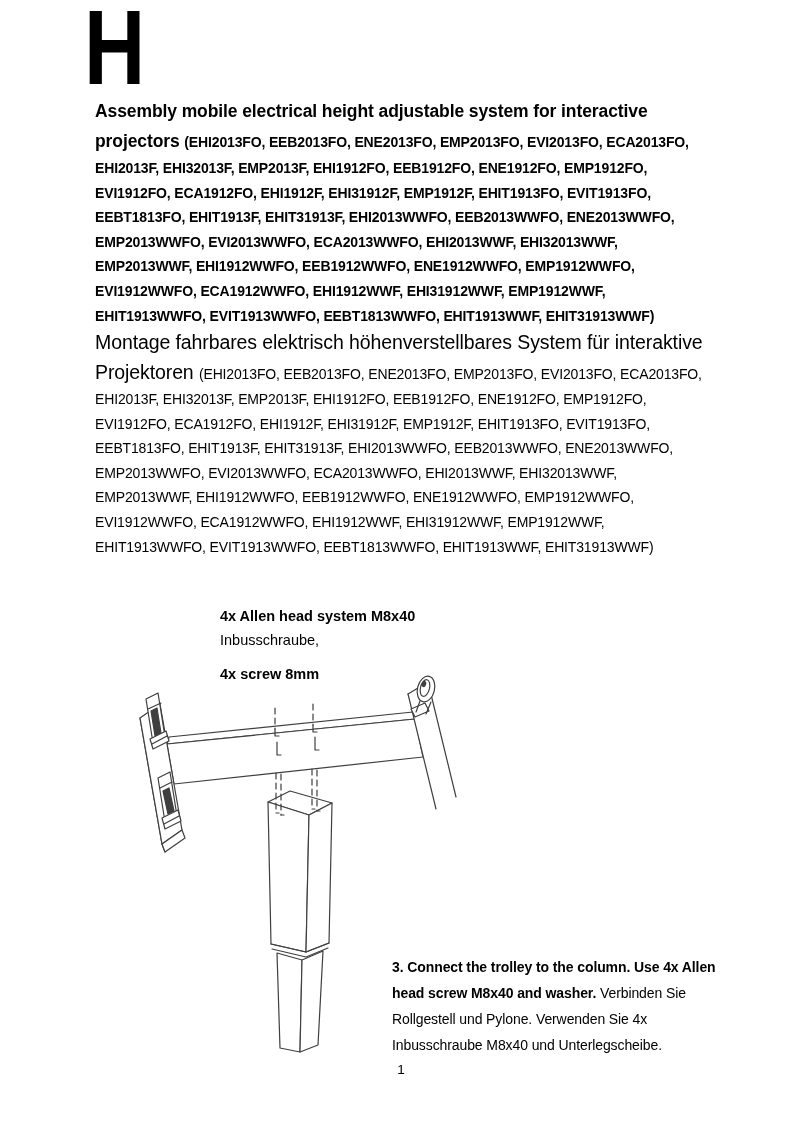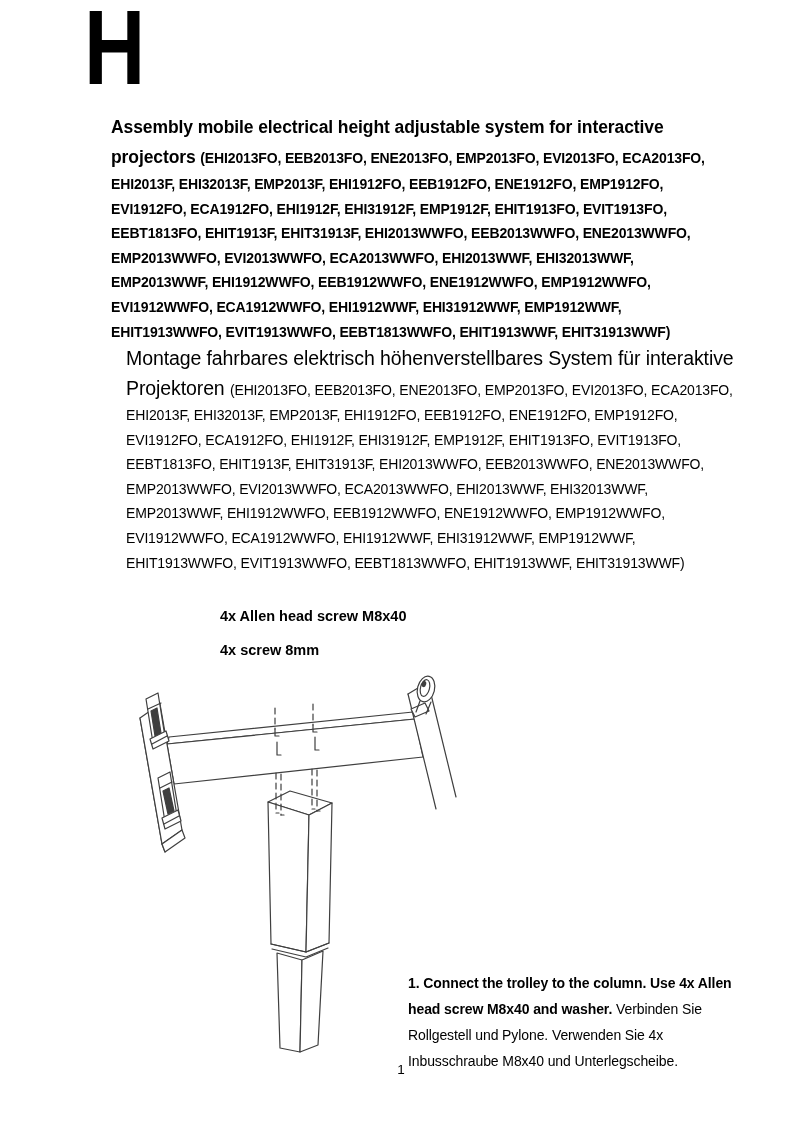--- a/index.html
+++ b/index.html
@@ -17,53 +17,54 @@
     transform: scaleX(0.80); transform-origin: left top;
     letter-spacing: -2px;
   }
   .en-block {
     position: absolute; left: 95px; top: 96px; width: 620px;
     line-height: 23.6px; letter-spacing: -0.1px;
   }
   .en-title { font-size: 17.5px; font-weight: 700; line-height: 30px; }
   .en-models { font-size: 14px; font-weight: 700; letter-spacing: -0.15px; }
   .de-block {
-    position: absolute; left: 110px; top: 327px; width: 622px;
+    position: absolute; left: 95px; top: 327px; width: 622px;
     line-height: 23.6px; letter-spacing: -0.1px;
   }
   .de-title { font-size: 19.5px; font-weight: 400; line-height: 30px; }
   .de-models { font-size: 14px; font-weight: 400; letter-spacing: -0.15px; }
   .parts-block { position: absolute; left: 220px; top: 604px; width: 300px; }
   .part-group { margin: 0 0 10px 0; }
   .part-line { font-size: 14.5px; line-height: 24px; }
   .part-line.bold { font-weight: 700; }
   .diagram-wrap { position: absolute; left: 90px; top: 645px; width: 400px; height: 415px; }
   .step-block {
     position: absolute; left: 392px; top: 954px; width: 330px;
     font-size: 14px; line-height: 26px; letter-spacing: -0.1px;
   }
   .step-bold { font-weight: 700; }
   .page-num {
     position: absolute; left: 0; right: 0; top: 1062px;
     text-align: center; font-size: 13.5px;
   }
-  p { margin: 16px; }
+  p { margin: 0; }
 </style>
 </head>
 <body>
 
 <div class="logo-h">H</div>
 
 <p class="en-block"><span class="en-title">Assembly mobile electrical height adjustable system for interactive projectors </span><span class="en-models">(EHI2013FO, EEB2013FO, ENE2013FO, EMP2013FO, EVI2013FO, ECA2013FO, EHI2013F, EHI32013F, EMP2013F, EHI1912FO, EEB1912FO, ENE1912FO, EMP1912FO, EVI1912FO, ECA1912FO, EHI1912F, EHI31912F, EMP1912F, EHIT1913FO, EVIT1913FO, EEBT1813FO, EHIT1913F, EHIT31913F, EHI2013WWFO, EEB2013WWFO, ENE2013WWFO, EMP2013WWFO, EVI2013WWFO, ECA2013WWFO, EHI2013WWF, EHI32013WWF, EMP2013WWF, EHI1912WWFO, EEB1912WWFO, ENE1912WWFO, EMP1912WWFO, EVI1912WWFO, ECA1912WWFO, EHI1912WWF, EHI31912WWF, EMP1912WWF, EHIT1913WWFO, EVIT1913WWFO, EEBT1813WWFO, EHIT1913WWF, EHIT31913WWF)</span></p>
 
 <p class="de-block"><span class="de-title">Montage fahrbares elektrisch höhenverstellbares System für interaktive Projektoren </span><span class="de-models">(EHI2013FO, EEB2013FO, ENE2013FO, EMP2013FO, EVI2013FO, ECA2013FO, EHI2013F, EHI32013F, EMP2013F, EHI1912FO, EEB1912FO, ENE1912FO, EMP1912FO, EVI1912FO, ECA1912FO, EHI1912F, EHI31912F, EMP1912F, EHIT1913FO, EVIT1913FO, EEBT1813FO, EHIT1913F, EHIT31913F, EHI2013WWFO, EEB2013WWFO, ENE2013WWFO, EMP2013WWFO, EVI2013WWFO, ECA2013WWFO, EHI2013WWF, EHI32013WWF, EMP2013WWF, EHI1912WWFO, EEB1912WWFO, ENE1912WWFO, EMP1912WWFO, EVI1912WWFO, ECA1912WWFO, EHI1912WWF, EHI31912WWF, EMP1912WWF, EHIT1913WWFO, EVIT1913WWFO, EEBT1813WWFO, EHIT1913WWF, EHIT31913WWF)</span></p>
 
 <div class="parts-block">
   <div class="part-group">
-    <div class="part-line bold">4x Allen head screw M8x40</div>
+    <div class="part-line bold">4x Allen head system M8x40</div>
+    <div class="part-line">Inbusschraube,</div>
   </div>
   <div class="part-group">
     <div class="part-line bold">4x screw 8mm</div>
   </div>
 </div>
 
 <div class="diagram-wrap">
   <svg width="400" height="415" viewBox="0 0 400 415" fill="none" stroke="#3f3f3f" stroke-width="1.2" stroke-linejoin="round" stroke-linecap="round">
 
     <g>
@@ -130,15 +131,15 @@
       <path d="M186,168 H189"></path>
       <path d="M191,170 H194"></path>
       <path d="M222,124 V164" stroke-dasharray="6 4"></path>
       <path d="M227,125 V166" stroke-dasharray="6 4"></path>
       <path d="M222,164 H225"></path>
       <path d="M227,166 H230"></path>
     </g>
   </svg>
 </div>
 
-<p class="step-block"><span class="step-bold">1. Connect the trolley to the column. Use 4x Allen head screw M8x40 and washer.</span><span> Verbinden Sie Rollgestell und Pylone. Verwenden Sie 4x Inbusschraube M8x40 und Unterlegscheibe.</span></p>
+<p class="step-block"><span class="step-bold">3. Connect the trolley to the column. Use 4x Allen head screw M8x40 and washer.</span><span> Verbinden Sie Rollgestell und Pylone. Verwenden Sie 4x Inbusschraube M8x40 und Unterlegscheibe.</span></p>
 
 <div class="page-num">1</div>
 
 </body></html>

